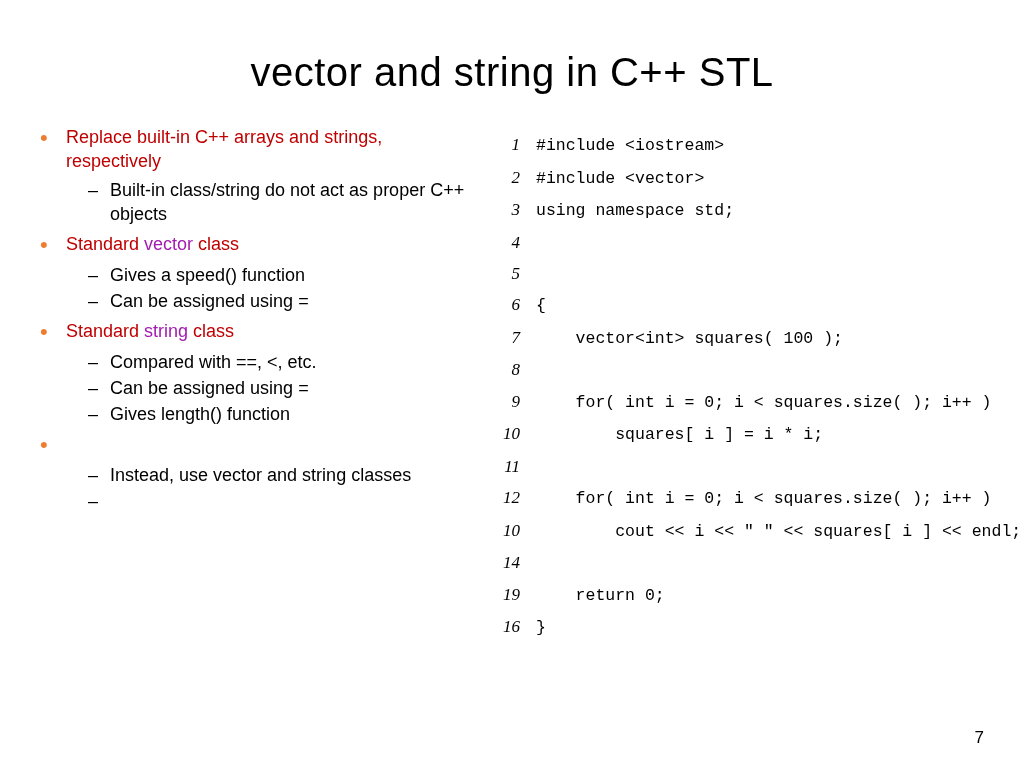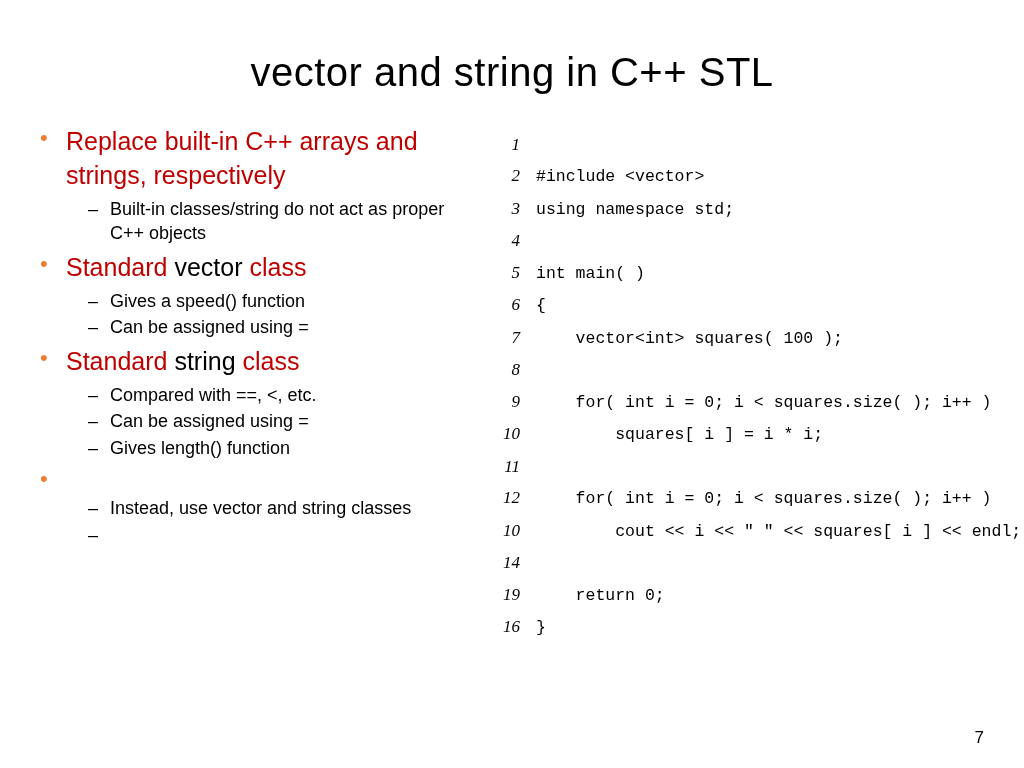--- a/index.html
+++ b/index.html
@@ -51,23 +51,23 @@
   .marker-disc {
     color: #ed7d31;
     font-size: 22px;
     width: 26px;
     flex: 0 0 26px;
     text-align: left;
     line-height: 1.2;
   }
   .top-label {
     color: #c00000;
-    font-size: 25px;
-  }
-  .top-label .blue  { color: #000000; }
+    font-size: 18px;
+  }
+  .top-label .blue  { color: #a21caf; }
   ul.sub {
     list-style: none;
     margin: 4px 0 4px 48px;
     padding: 0;
   }
   ul.sub > li {
     display: flex;
     align-items: flex-start;
     font-size: 18px;
     color: #000;
@@ -118,21 +118,21 @@
     <div class="left">
       <ul class="top" id="bullet-root">
           <li>
             <div class="bullet-row">
               <span class="marker-disc">•</span>
               <span class="top-label"><span>Replace built-in C++ arrays and strings, respectively</span></span>
             </div>
             <ul class="sub">
               <li>
                 <span class="marker-dash">–</span>
-                <span>Built-in classes/string do not act as proper C++ objects</span>
+                <span>Built-in class/string do not act as proper C++ objects</span>
               </li>
             </ul>
           </li>
           <li>
             <div class="bullet-row">
               <span class="marker-disc">•</span>
               <span class="top-label"><span>Standard </span><span class="blue">vector</span><span> class</span></span>
             </div>
             <ul class="sub">
               <li>
@@ -177,25 +177,25 @@
               <li>
                 <span class="marker-dash">–</span>
               </li>
             </ul>
           </li>
         </ul>
     </div>
 
     <div class="right">
       <div class="code-block" id="code-root">
-          <div class="code-line"><span class="lineno">1</span></div>
+          <div class="code-line"><span class="lineno">1</span><span>#include &lt;iostream&gt;</span></div>
           <div class="code-line"><span class="lineno">2</span><span>#include &lt;vector&gt;</span></div>
           <div class="code-line"><span class="lineno">3</span><span>using namespace std;</span></div>
           <div class="code-line"><span class="lineno">4</span><span></span></div>
-          <div class="code-line"><span class="lineno">5</span><span>int main( )</span></div>
+          <div class="code-line"><span class="lineno">5</span></div>
           <div class="code-line"><span class="lineno">6</span><span>{</span></div>
           <div class="code-line"><span class="lineno">7</span><span>    vector&lt;int&gt; squares( 100 );</span></div>
           <div class="code-line"><span class="lineno">8</span><span></span></div>
           <div class="code-line"><span class="lineno">9</span><span>    for( int i = 0; i &lt; squares.size( ); i++ )</span></div>
           <div class="code-line"><span class="lineno">10</span><span>        squares[ i ] = i * i;</span></div>
           <div class="code-line"><span class="lineno">11</span><span></span></div>
           <div class="code-line"><span class="lineno">12</span><span>    for( int i = 0; i &lt; squares.size( ); i++ )</span></div>
           <div class="code-line"><span class="lineno">10</span><span>        cout &lt;&lt; i &lt;&lt; " " &lt;&lt; squares[ i ] &lt;&lt; endl;</span></div>
           <div class="code-line"><span class="lineno">14</span><span></span></div>
           <div class="code-line"><span class="lineno">19</span><span>    return 0;</span></div>

